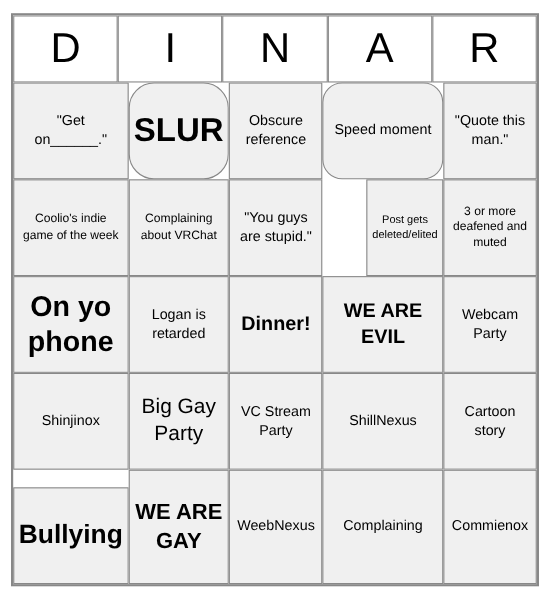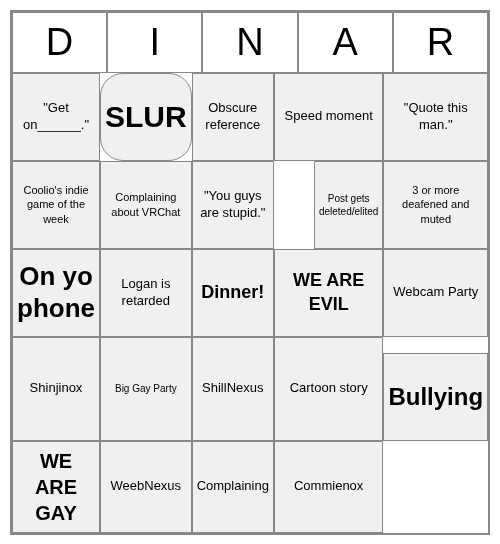--- a/index.html
+++ b/index.html
@@ -54,34 +54,35 @@
   <div class="bingo-header-cell">D</div>
       <div class="bingo-header-cell">I</div>
       <div class="bingo-header-cell">N</div>
       <div class="bingo-header-cell">A</div>
       <div class="bingo-header-cell">R</div>
     </div>
   <div class="bingo-grid">
   <div class="bingo-cell" style="font-size: 13px;">"Get on______."</div>
       <div class="bingo-cell" style="font-size: 30px; font-weight: bold; border-radius: 23px;">SLUR</div>
       <div class="bingo-cell" style="font-size: 13px;">Obscure reference</div>
-      <div class="bingo-cell" style="font-size: 13px;">Speed moment</div>
+      <div class="bingo-cell" style="font-size: 13px; border-radius: 18px;">Speed moment</div>
       <div class="bingo-cell" style="font-size: 13px;">"Quote this man."</div>
       <div class="bingo-cell" style="font-size: 11px;">Coolio's indie game of the week</div>
       <div class="bingo-cell" style="font-size: 11px;">Complaining about VRChat</div>
       <div class="bingo-cell" style="font-size: 13px;">"You guys are stupid."</div>
       <div class="bingo-cell" style="font-size: 10px; margin-left: 40px;">Post gets deleted/elited</div>
       <div class="bingo-cell" style="font-size: 11px;">3 or more deafened and muted</div>
       <div class="bingo-cell" style="font-size: 26px; font-weight: bold; line-height: 1.2;">On yo phone</div>
       <div class="bingo-cell" style="font-size: 13px;">Logan is retarded</div>
       <div class="bingo-cell" style="font-size: 18px; font-weight: bold;">Dinner!</div>
       <div class="bingo-cell" style="font-size: 18px; font-weight: bold;">WE ARE EVIL</div>
       <div class="bingo-cell" style="font-size: 13px;">Webcam Party</div>
       <div class="bingo-cell" style="font-size: 13px;">Shinjinox</div>
-      <div class="bingo-cell" style="font-size: 10px;">Big Gay Party</div>
+      <div class="bingo-cell" style="font-size: 19px;">Big Gay Party</div>
+      <div class="bingo-cell" style="font-size: 13px;">VC Stream Party</div>
       <div class="bingo-cell" style="font-size: 13px;">ShillNexus</div>
       <div class="bingo-cell" style="font-size: 13px;">Cartoon story</div>
       <div class="bingo-cell" style="font-size: 24px; font-weight: bold; margin-top: 16px;">Bullying</div>
       <div class="bingo-cell" style="font-size: 20px; font-weight: bold;">WE ARE GAY</div>
       <div class="bingo-cell" style="font-size: 13px;">WeebNexus</div>
       <div class="bingo-cell" style="font-size: 13px;">Complaining</div>
       <div class="bingo-cell" style="font-size: 13px;">Commienox</div>
     </div>
 </div>
 

